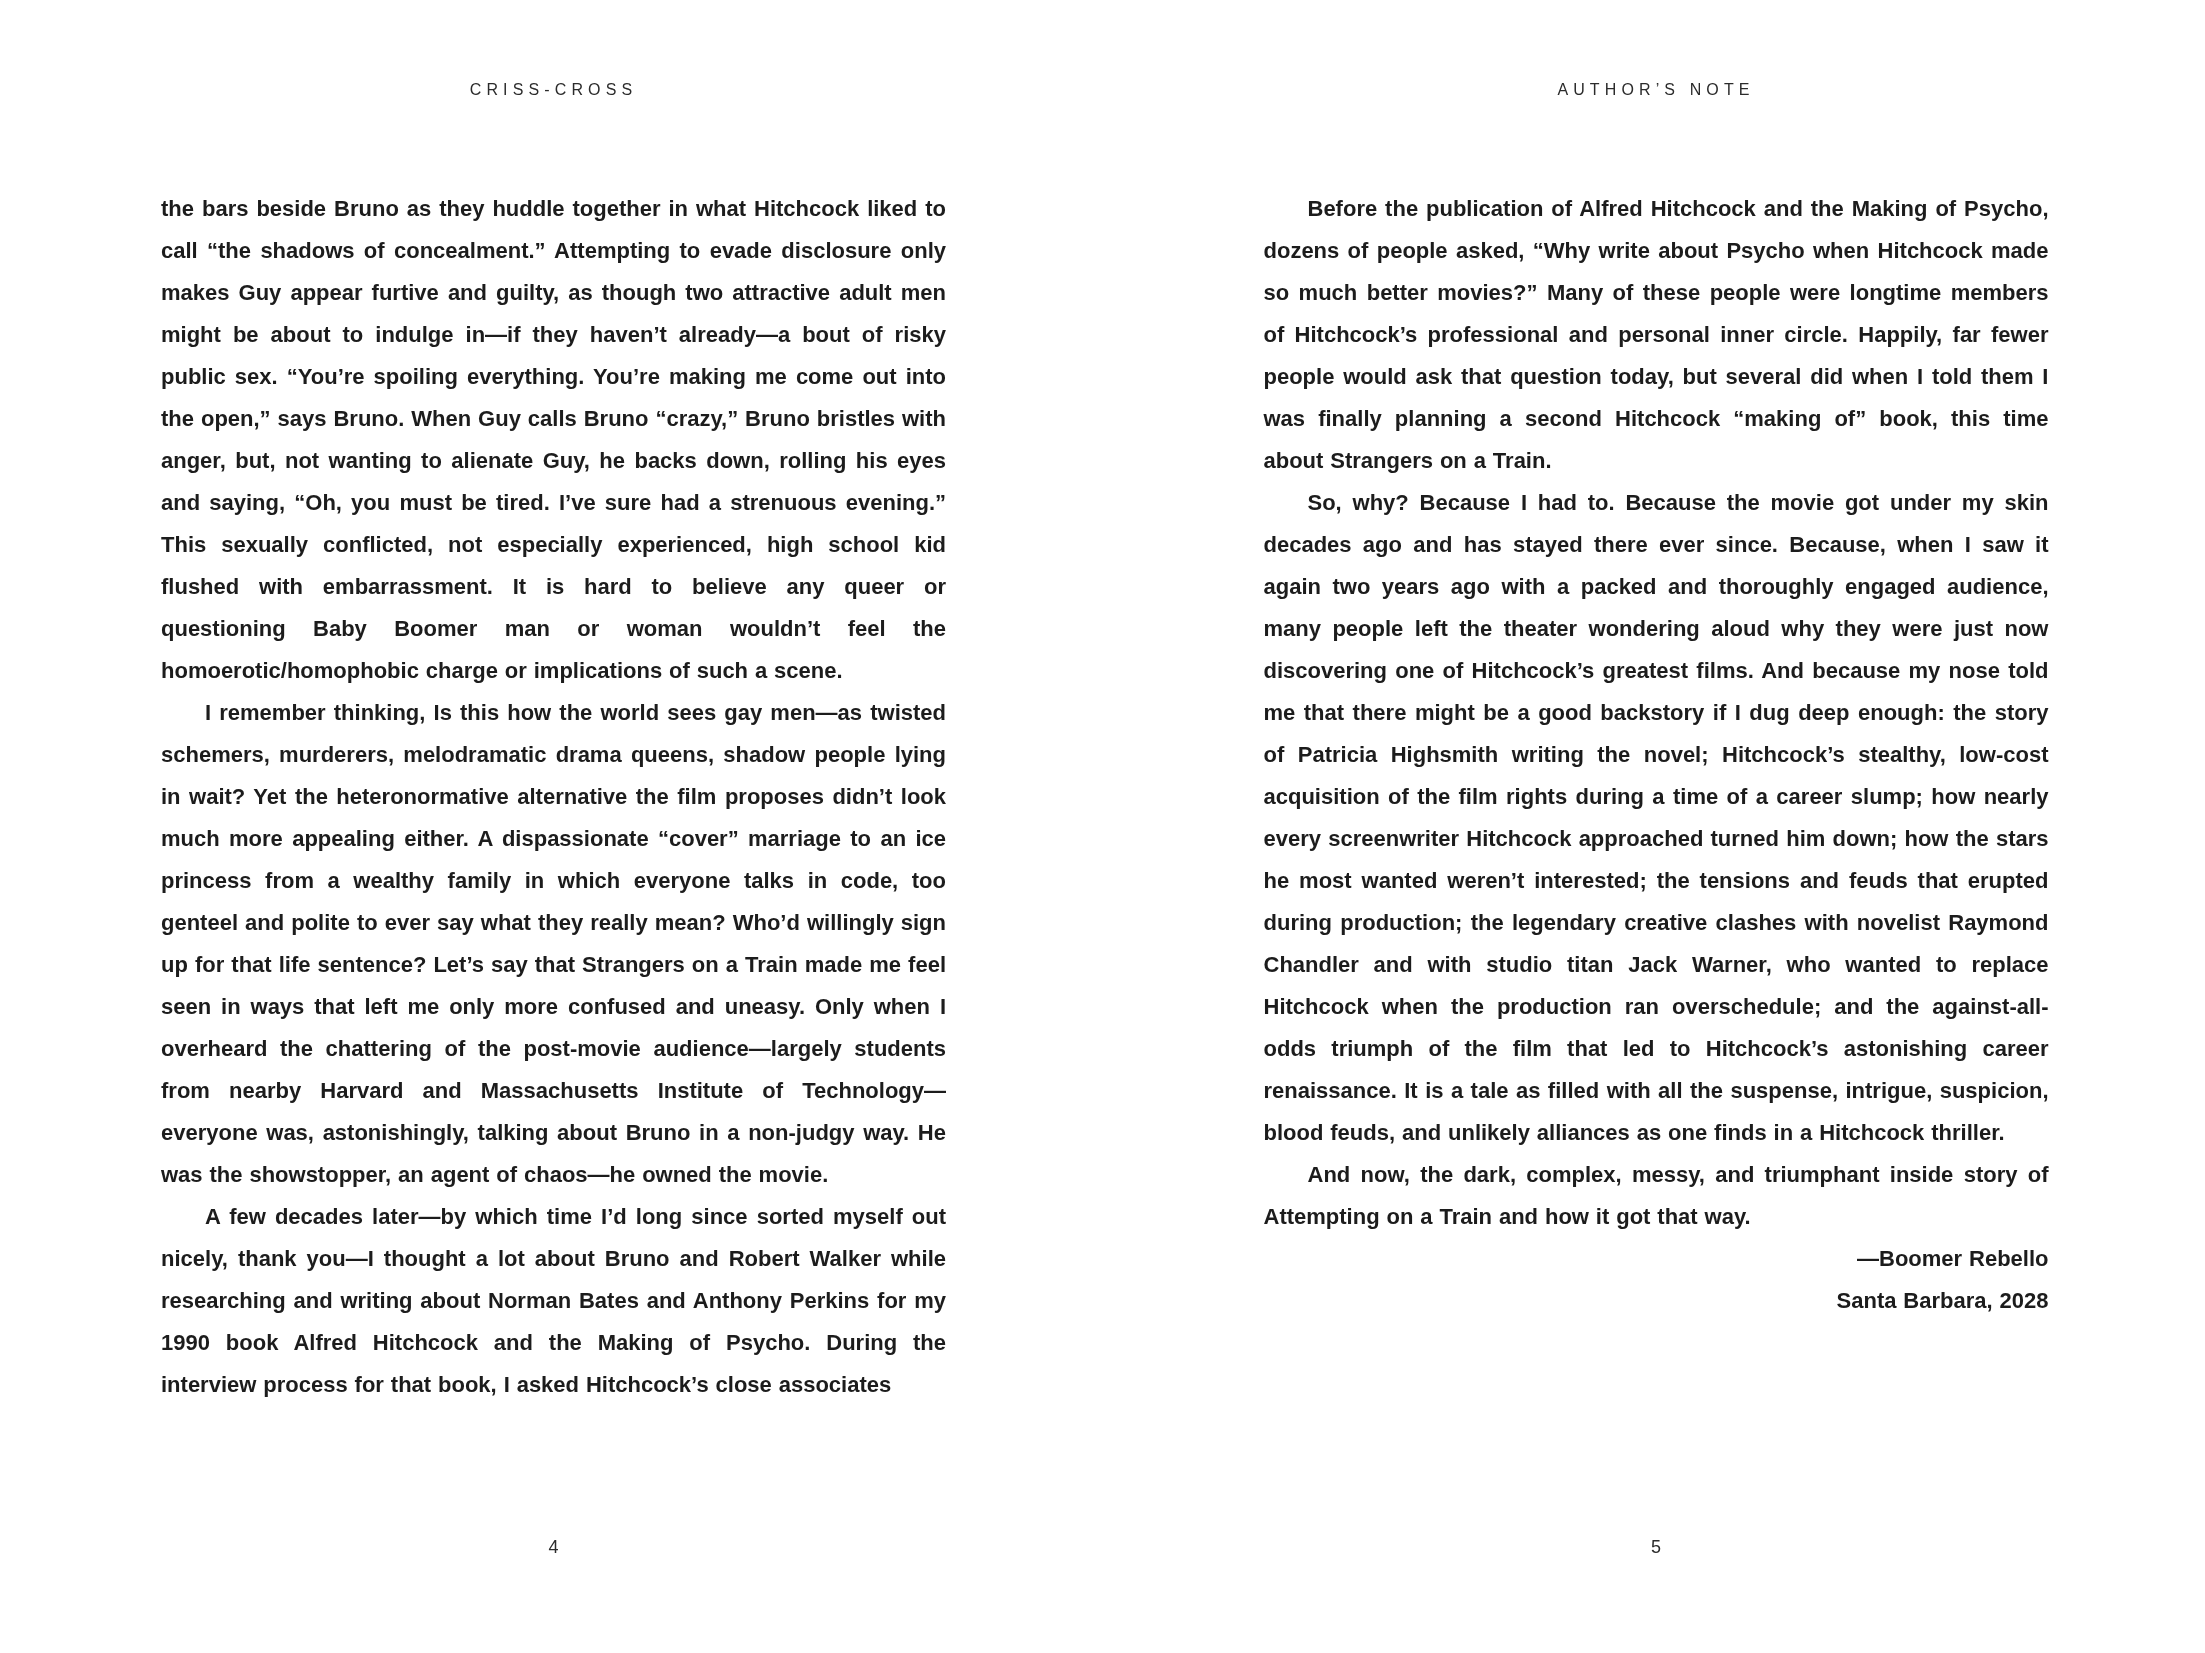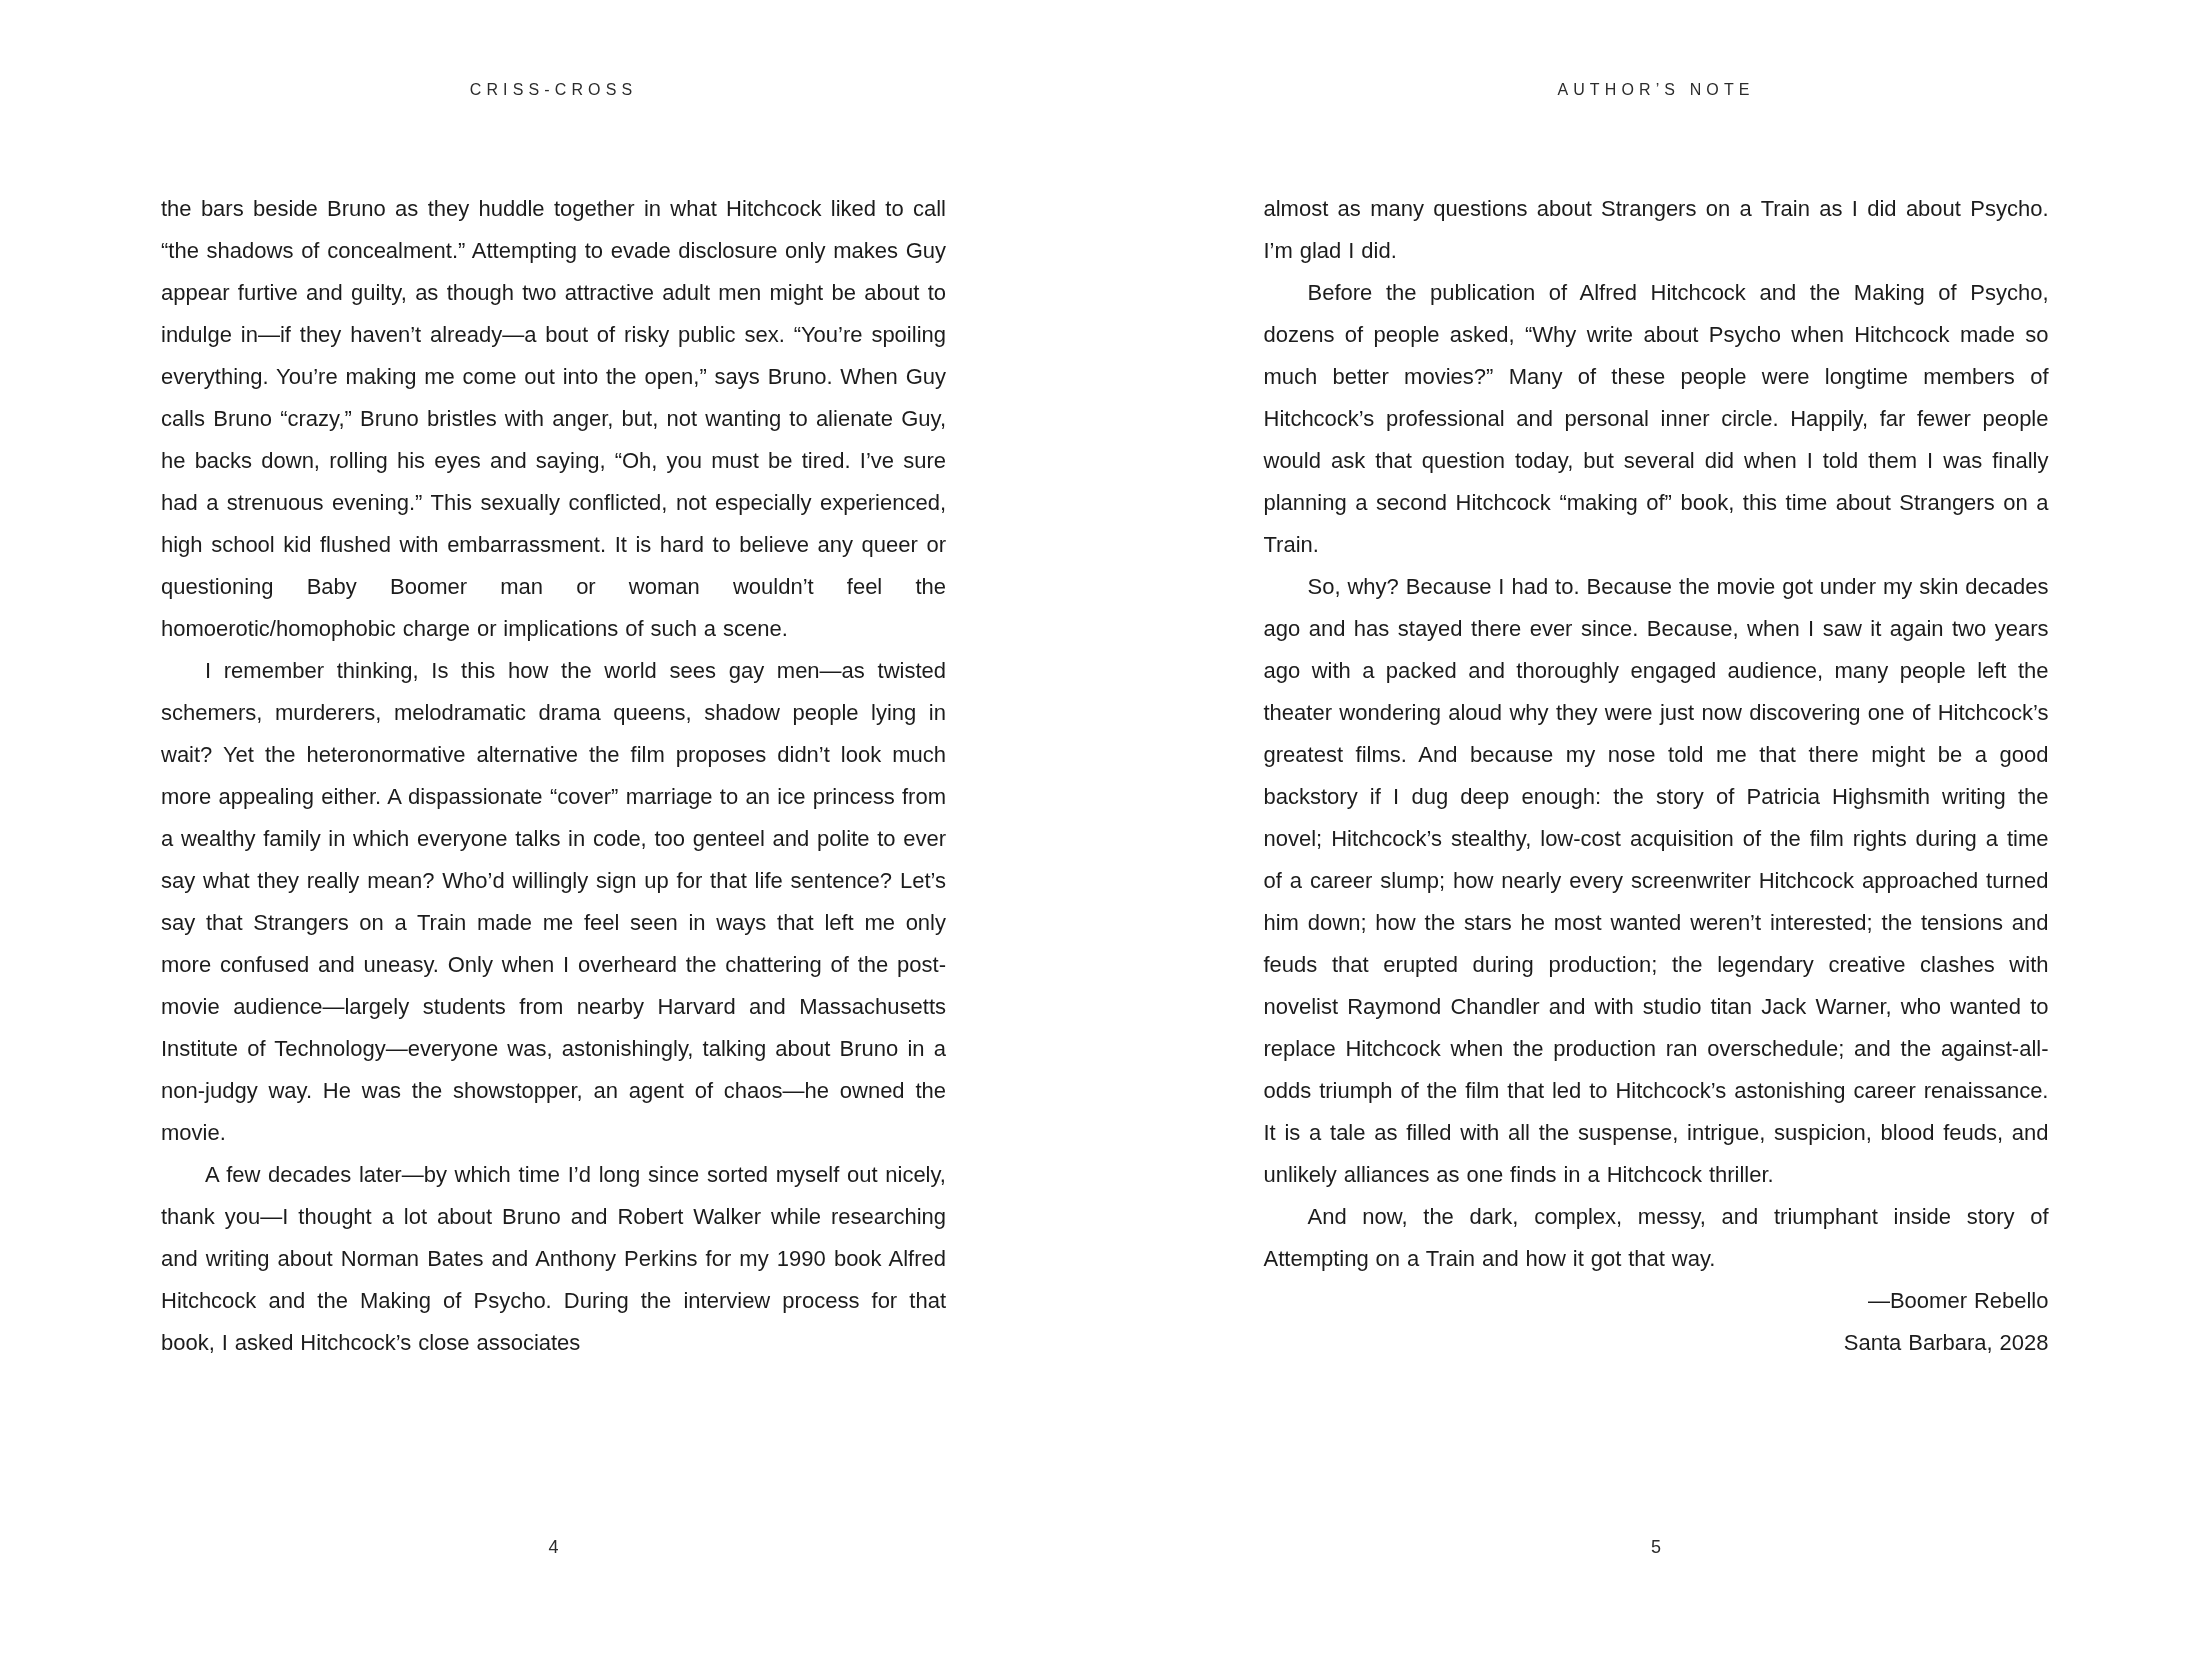--- a/index.html
+++ b/index.html
@@ -30,20 +30,21 @@
       font-size: 16px;
       letter-spacing: 0.32em;
       color: #2b2b2b;
       text-transform: uppercase;
     }
     .text-block {
       position: absolute;
       top: 188px;
       left: 161px;
       width: 785px;
+      font-weight: bold;
     }
     .text-block p {
       margin: 0;
       font-size: 22px;
       line-height: 42px;
       text-align: justify;
       text-justify: inter-word;
       color: #1c1c1c;
       word-spacing: 0.8px;
     }
@@ -73,21 +74,20 @@
     <p>the bars beside Bruno as they huddle together in what Hitchcock liked to call “the shadows of concealment.” Attempting to evade disclosure only makes Guy appear furtive and guilty, as though two attractive adult men might be about to indulge in—if they haven’t already—a bout of risky public sex. “You’re spoiling everything. You’re making me come out into the open,” says Bruno. When Guy calls Bruno “crazy,” Bruno bristles with anger, but, not wanting to alienate Guy, he backs down, rolling his eyes and saying, “Oh, you must be tired. I’ve sure had a strenuous evening.” This sexually conflicted, not especially experienced, high school kid flushed with embarrassment. It is hard to believe any queer or questioning Baby Boomer man or woman wouldn’t feel the homoerotic/homophobic charge or implications of such a scene.</p>
     <p class="indent">I remember thinking, Is this how the world sees gay men—as twisted schemers, murderers, melodramatic drama queens, shadow people lying in wait? Yet the heteronormative alternative the film proposes didn’t look much more appealing either. A dispassionate “cover” marriage to an ice princess from a wealthy family in which everyone talks in code, too genteel and polite to ever say what they really mean? Who’d willingly sign up for that life sentence? Let’s say that Strangers on a Train made me feel seen in ways that left me only more confused and uneasy. Only when I overheard the chattering of the post-movie audience—largely students from nearby Harvard and Massachusetts Institute of Technology—everyone was, astonishingly, talking about Bruno in a non-judgy way. He was the showstopper, an agent of chaos—he owned the movie.</p>
     <p class="indent">A few decades later—by which time I’d long since sorted myself out nicely, thank you—I thought a lot about Bruno and Robert Walker while researching and writing about Norman Bates and Anthony Perkins for my 1990 book Alfred Hitchcock and the Making of Psycho. During the interview process for that book, I asked Hitchcock’s close associates</p>
   </div>
   <div class="page-number">4</div>
 </div>
 
 <div class="page">
   <div class="running-head">AUTHOR’S NOTE</div>
   <div class="text-block">
-    <p>almost as many questions about Strangers on a Train as I did about Psycho. I’m glad I did.</p>
     <p class="indent">Before the publication of Alfred Hitchcock and the Making of Psycho, dozens of people asked, “Why write about Psycho when Hitchcock made so much better movies?” Many of these people were longtime members of Hitchcock’s professional and personal inner circle. Happily, far fewer people would ask that question today, but several did when I told them I was finally planning a second Hitchcock “making of” book, this time about Strangers on a Train.</p>
     <p class="indent">So, why? Because I had to. Because the movie got under my skin decades ago and has stayed there ever since. Because, when I saw it again two years ago with a packed and thoroughly engaged audience, many people left the theater wondering aloud why they were just now discovering one of Hitchcock’s greatest films. And because my nose told me that there might be a good backstory if I dug deep enough: the story of Patricia Highsmith writing the novel; Hitchcock’s stealthy, low-cost acquisition of the film rights during a time of a career slump; how nearly every screenwriter Hitchcock approached turned him down; how the stars he most wanted weren’t interested; the tensions and feuds that erupted during production; the legendary creative clashes with novelist Raymond Chandler and with studio titan Jack Warner, who wanted to replace Hitchcock when the production ran overschedule; and the against-all-odds triumph of the film that led to Hitchcock’s astonishing career renaissance. It is a tale as filled with all the suspense, intrigue, suspicion, blood feuds, and unlikely alliances as one finds in a Hitchcock thriller.</p>
     <p class="indent">And now, the dark, complex, messy, and triumphant inside story of Attempting on a Train and how it got that way.</p>
     <p class="signature">—Boomer Rebello</p>
     <p class="signature">Santa Barbara, 2028</p>
   </div>
   <div class="page-number">5</div>
 </div>
 
 

